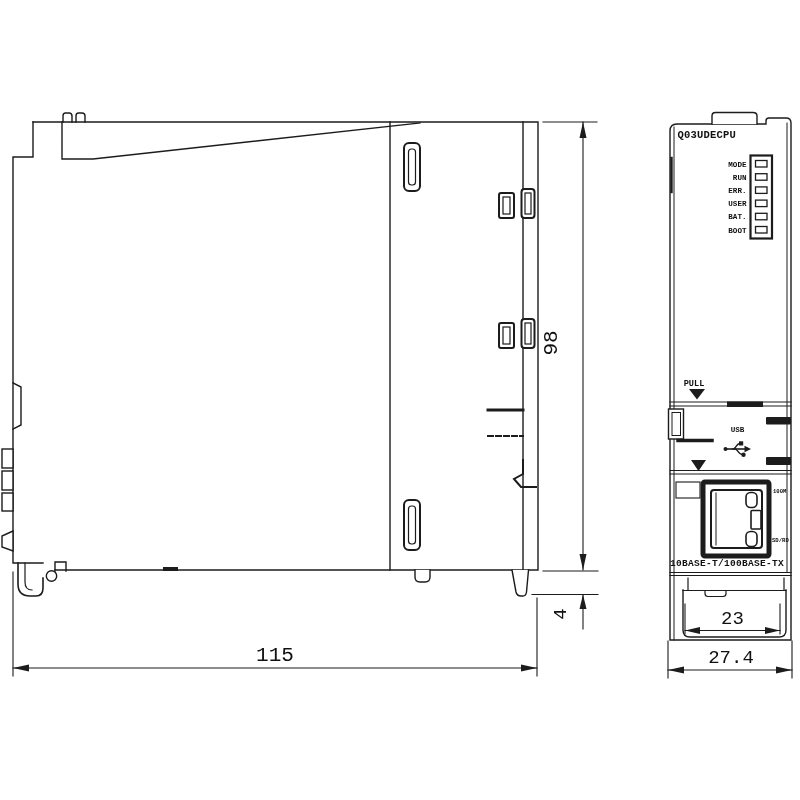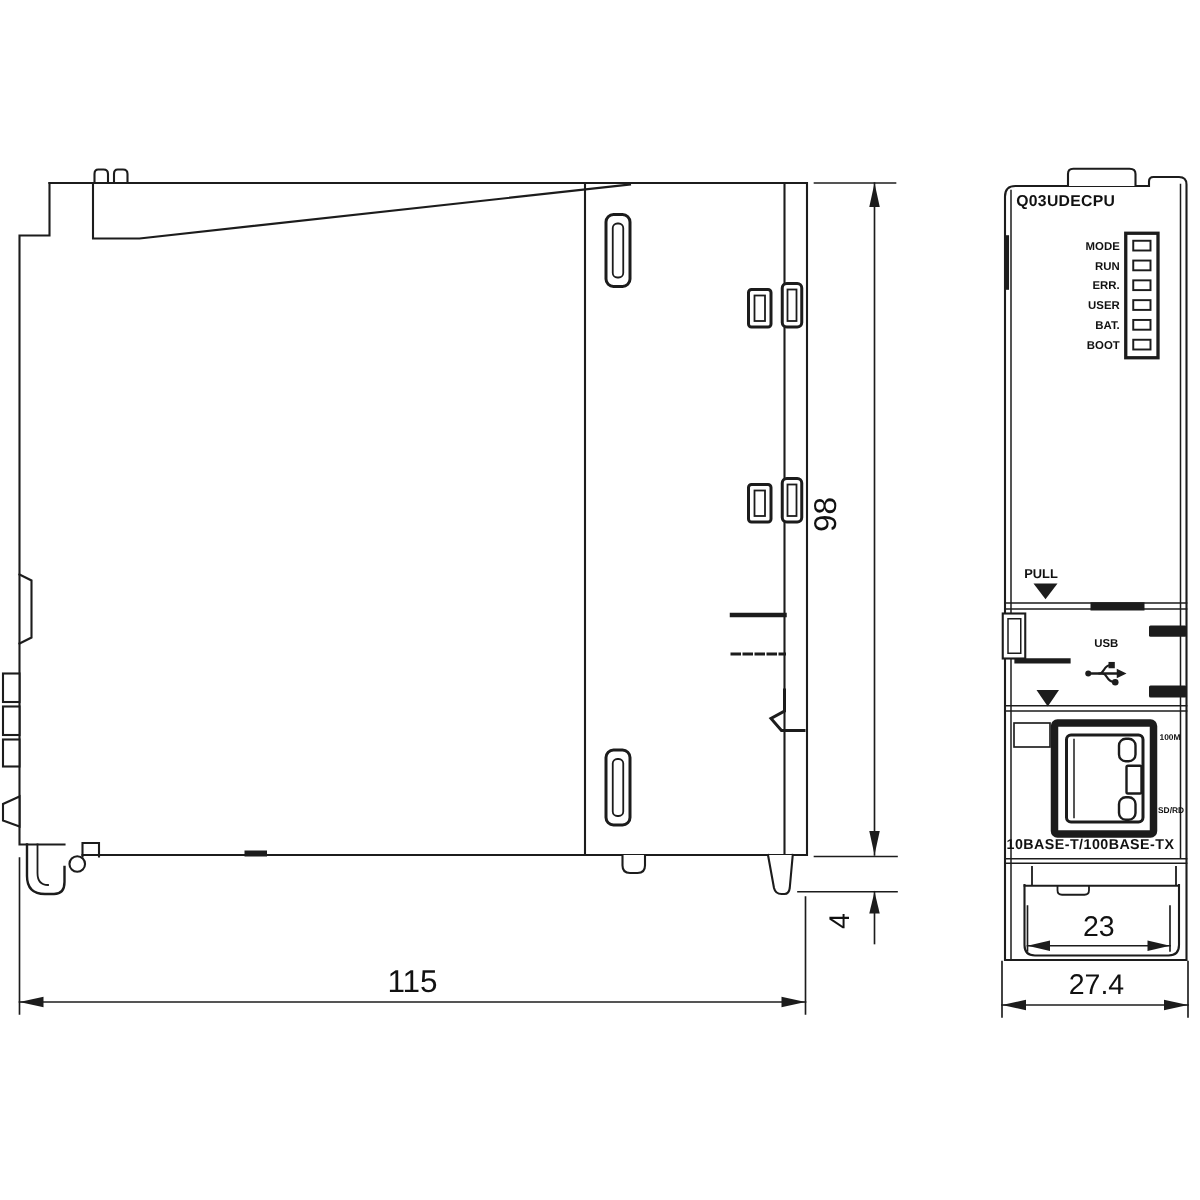--- a/index.html
+++ b/index.html
@@ -1,17 +1,17 @@
 <!DOCTYPE html>
 <html><head>
 <meta charset="utf-8">
 <style>
   html,body{margin:0;padding:0;background:#ffffff;}
   #canvas{position:relative;width:800px;height:800px;background:#ffffff;overflow:hidden;
-          font-family:Liberation Sans, sans-serif;}
+          font-family:Liberation Mono, monospace;}
   svg text{fill:#111;}
   .dimtxt{font-size:21px;}
   .dimtxt-sm{font-size:19px;}
 </style>
 </head>
 <body>
 
 <div id="canvas">
 <svg width="800" height="800" viewBox="0 0 800 800">
   <g stroke="#1c1c1c" stroke-width="1.4" fill="none" stroke-linecap="square">

